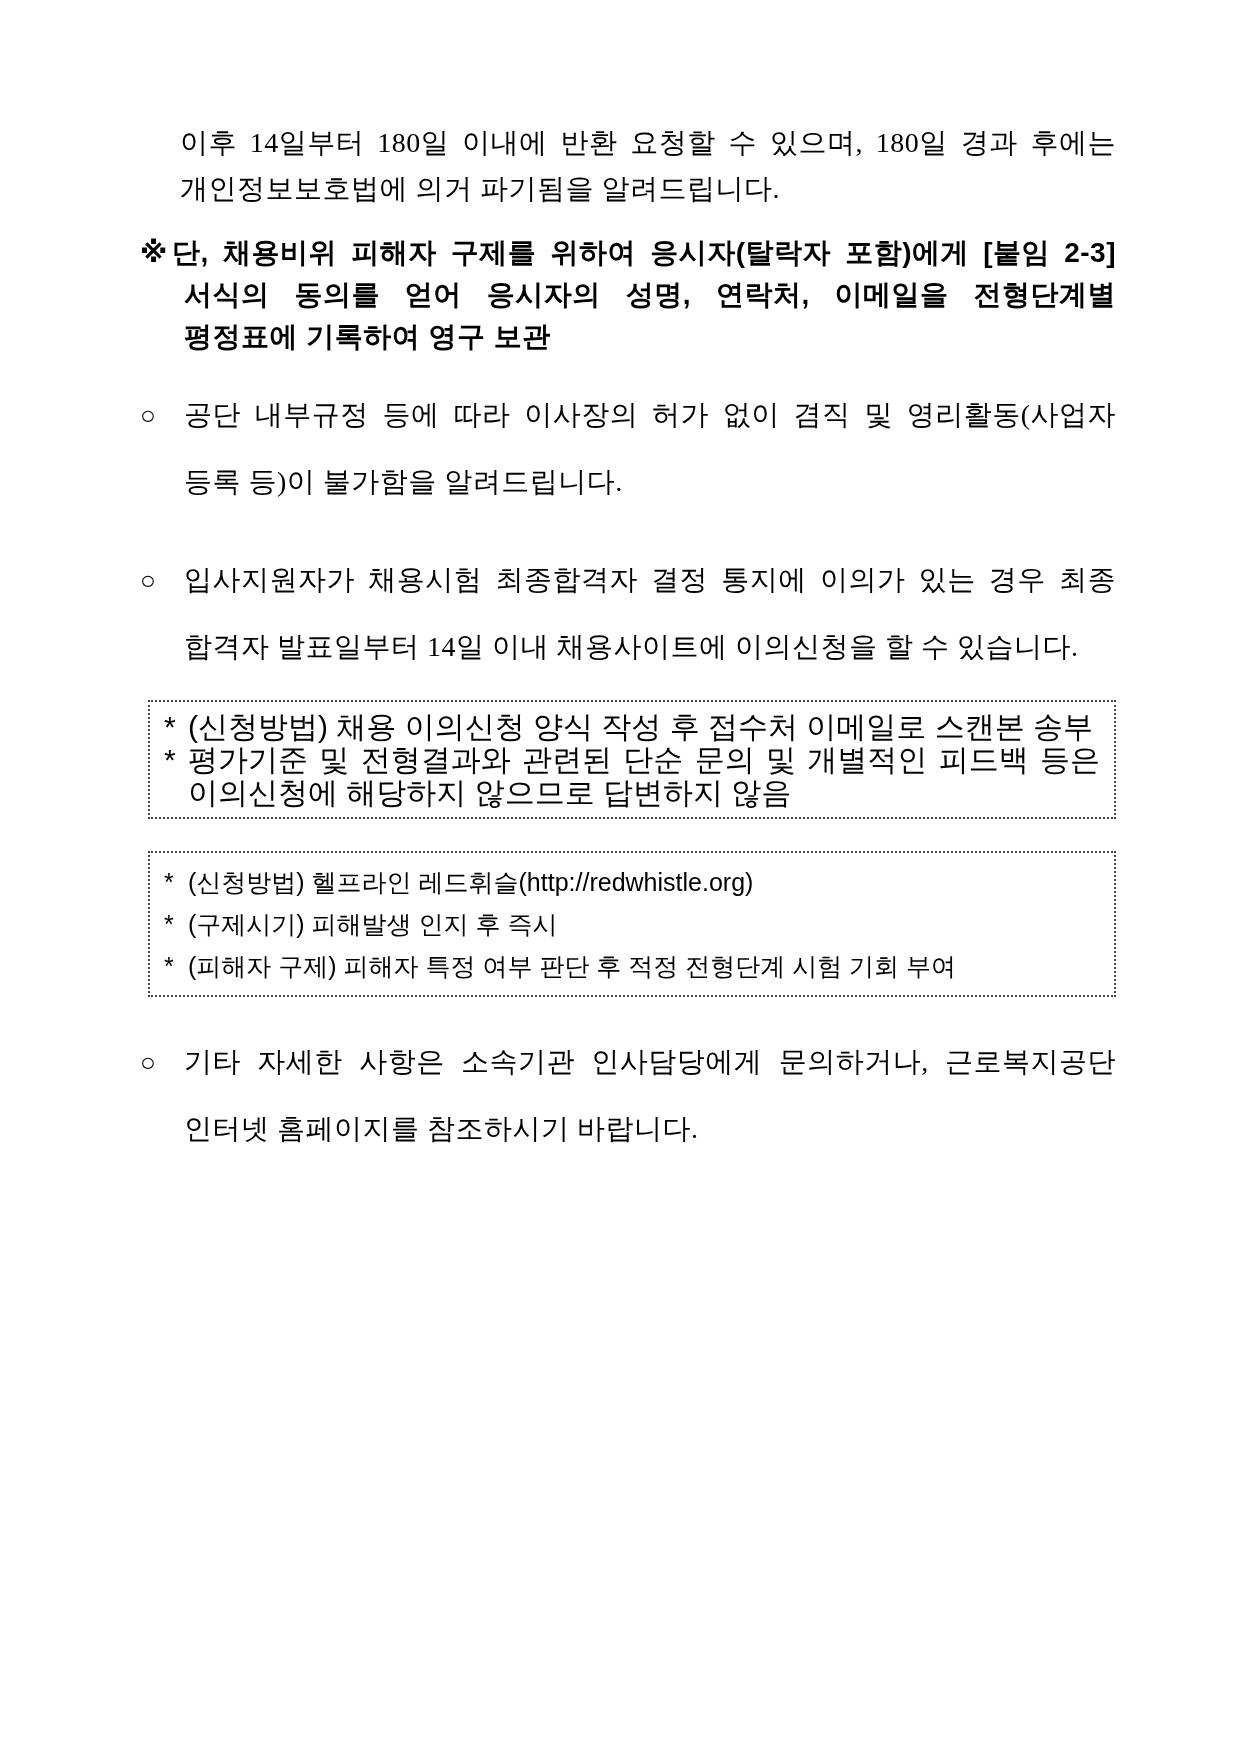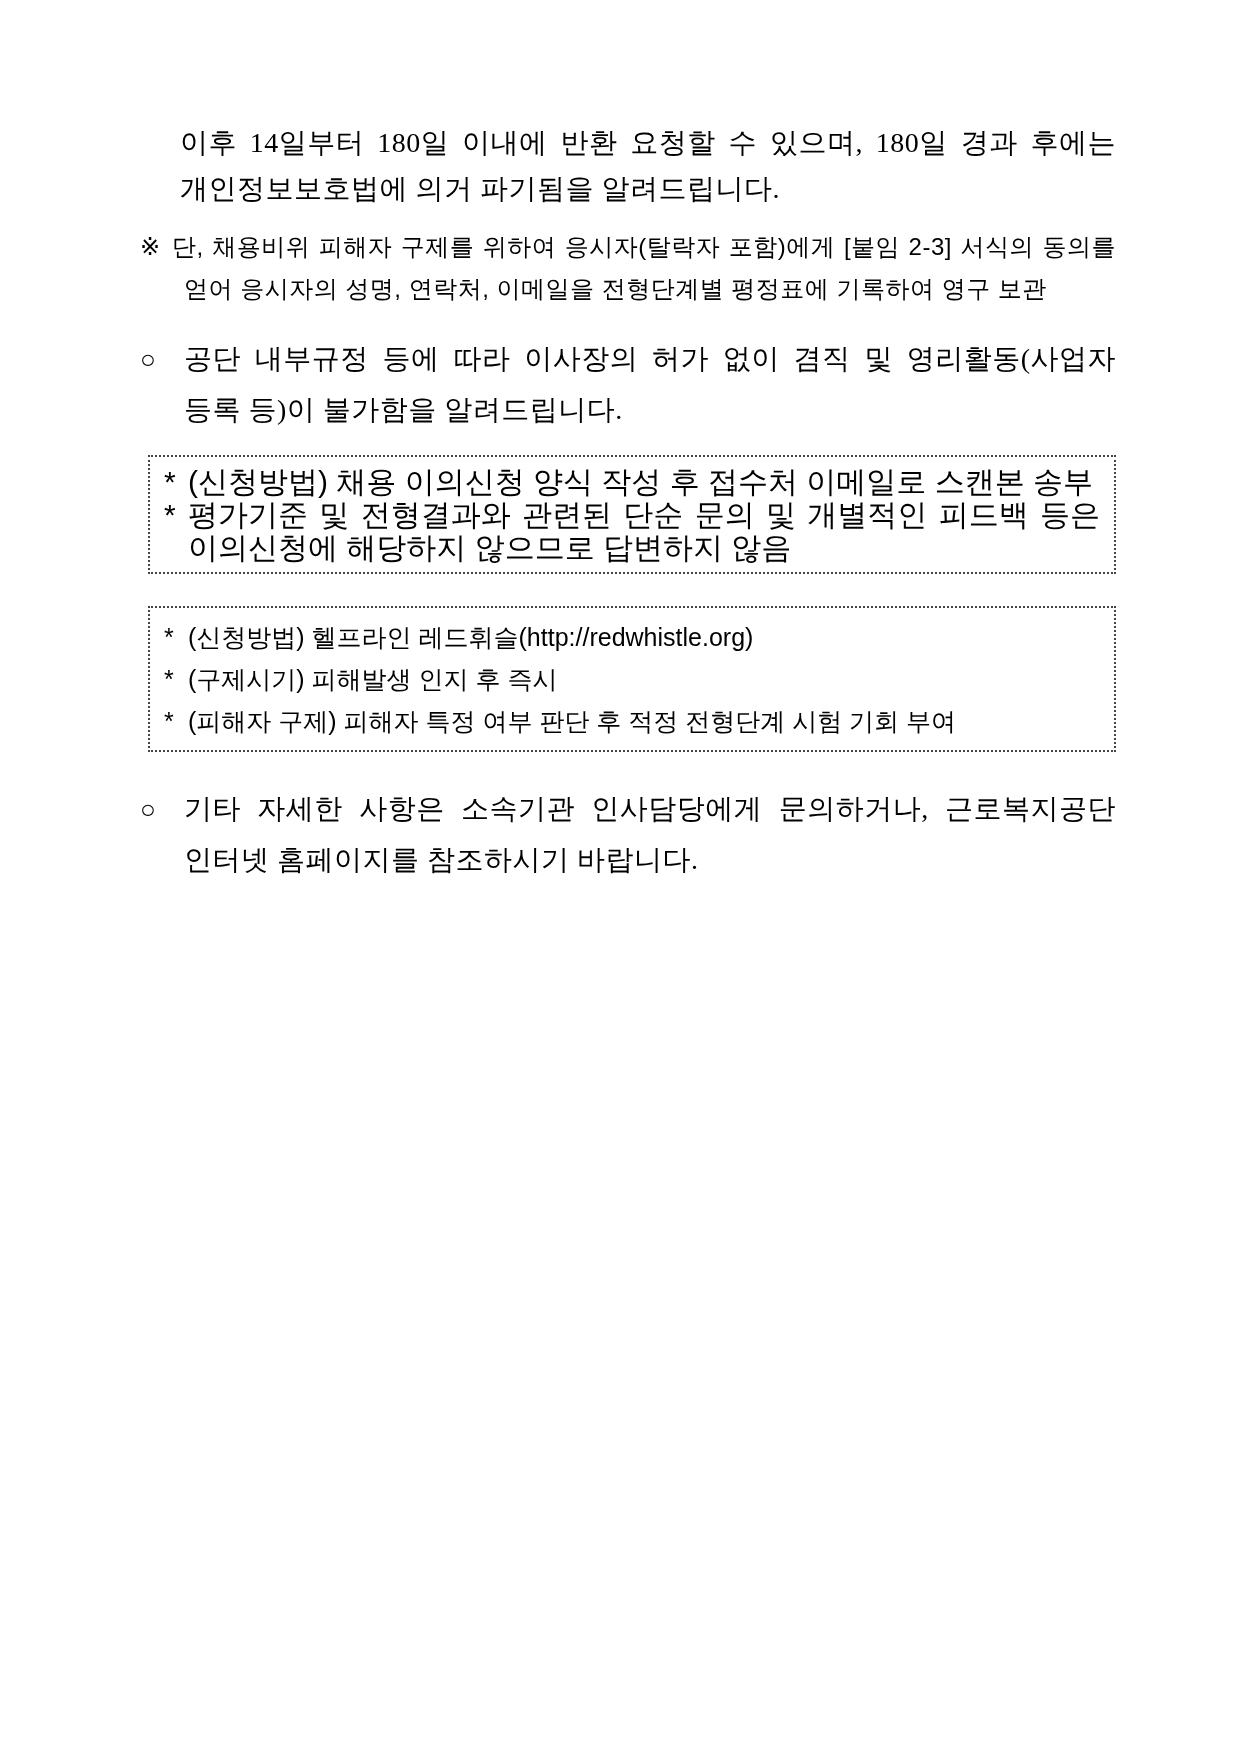--- a/index.html
+++ b/index.html
@@ -18,38 +18,39 @@
   }
   .content {
     position: absolute;
     top: 120px;
     left: 140px;
     width: 976px;
   }
   .para {
     margin: 0;
     font-size: 28px;
-    line-height: 50px;
+    line-height: 66px;
     text-align: justify;
     word-break: keep-all;
     letter-spacing: 0.5px;
   }
   
   .cont {
     padding-left: 40px;
     line-height: 46px;
   }
   
   .note {
-    margin-top: 14px;
+    margin-top: 20px;
     padding-left: 44px;
     text-indent: -44px;
     font-family: "Liberation Sans", "DejaVu Sans", sans-serif;
-    font-size: 24px;
+    font-size: 28px;
     line-height: 42px;
+    font-weight: bold;
   }
   .note .marker {
     display: inline-block;
     width: 32px;
     text-indent: 0;
   }
   
   .item {
     margin-top: 24px;
     padding-left: 44px;
@@ -105,20 +106,21 @@
 
 <div class="page">
   <div class="content">
 
     <p class="para cont">이후 14일부터 180일 이내에 반환 요청할 수 있으며, 180일 경과 후에는 개인정보보호법에 의거 파기됨을 알려드립니다.</p>
 
     <p class="para note"><span class="marker">※</span><span>단, 채용비위 피해자 구제를 위하여 응시자(탈락자 포함)에게 [붙임 2-3] 서식의 동의를 얻어 응시자의 성명, 연락처, 이메일을 전형단계별 평정표에 기록하여 영구 보관</span></p>
 
     <p class="para item"><span class="bullet">○</span><span>공단 내부규정 등에 따라 이사장의 허가 없이 겸직 및 영리활동(사업자 등록 등)이 불가함을 알려드립니다.</span></p>
 
+    <p class="para item gap-md"><span class="bullet">○</span><span>입사지원자가 채용시험 최종합격자 결정 통지에 이의가 있는 경우 최종 합격자 발표일부터 14일 이내 채용사이트에 이의신청을 할 수 있습니다.</span></p>
 
     <div class="dotted-box box1">
       <div class="box-line"><span class="star">*</span><span>(신청방법) 채용 이의신청 양식 작성 후 접수처 이메일로 스캔본 송부</span></div>
       <div class="box-line"><span class="star">*</span><span>평가기준 및 전형결과와 관련된 단순 문의 및 개별적인 피드백 등은 이의신청에 해당하지 않으므로 답변하지 않음</span></div>
     </div>
 
 
 
     <div class="dotted-box box2">
       <div class="box-line"><span class="star">*</span><span>(신청방법) 헬프라인 레드휘슬(http://redwhistle.org)</span></div>

